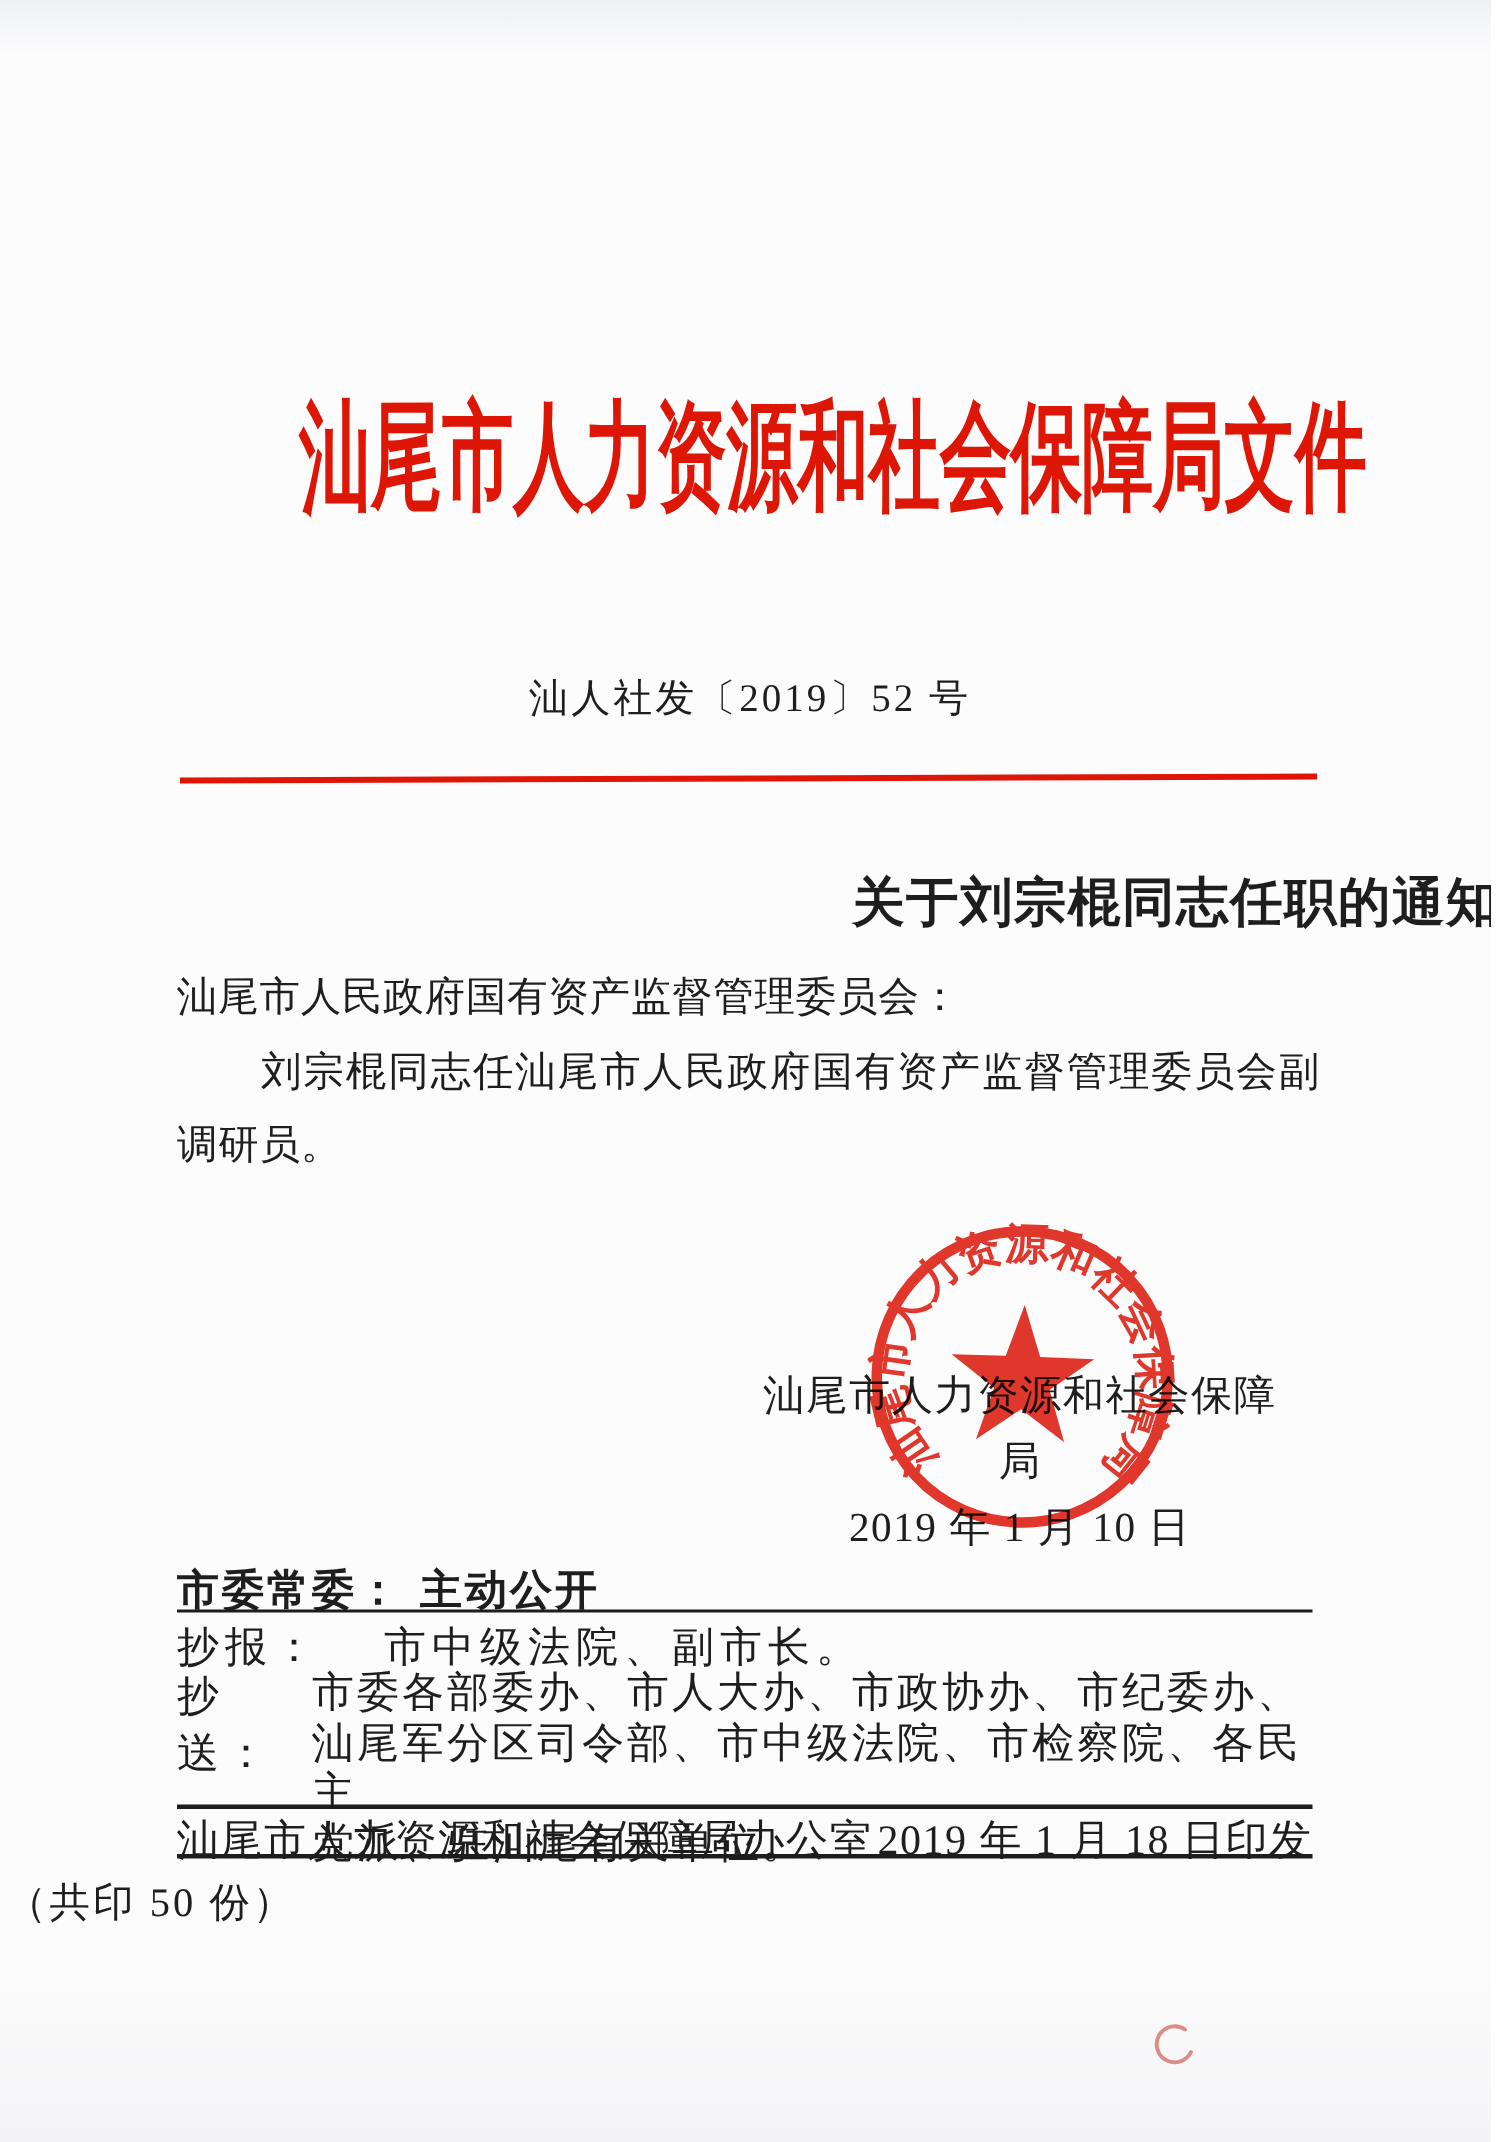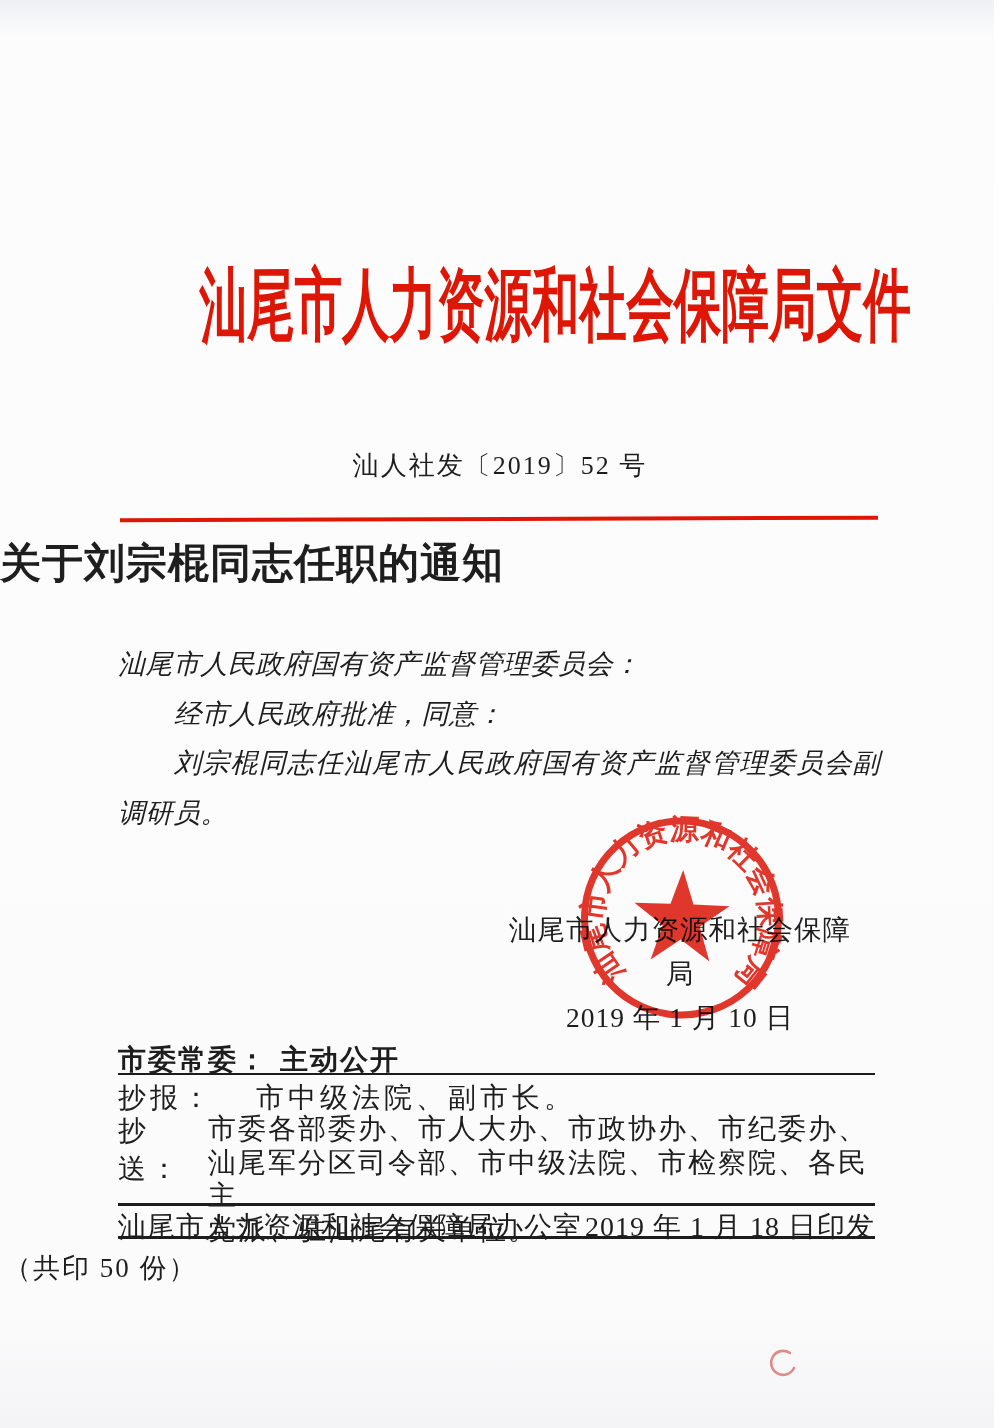--- a/index.html
+++ b/index.html
@@ -39,32 +39,32 @@
   }
   .red-rule {
     top: 517px; left: 120px;
     width: 758px; height: 4px;
     background: #dd1606;
     transform: rotate(-0.2deg);
   }
 
   
   .notice-title {
-    top: 536px; left: 0; width: 1000px;
-    text-align: left;
-    font-size: 41px;
+    top: 578px; left: 0; width: 1000px;
+    text-align: right;
+    font-size: 35px;
     font-weight: bold;
     letter-spacing: 1px;
   }
   .body-block {
     top: 640px; left: 118px; width: 762px;
     font-size: 27px;
     letter-spacing: 0.5px;
   }
-  .body-line { line-height: 49.5px; font-style: italic; }
+  .body-line { line-height: 49.5px; }
   .indent { text-indent: 56px; }
   .stretch {
     text-align: justify;
     text-align-last: justify;
   }
 
   
   .signature {
     top: 908px; left: 500px; width: 360px;
     text-align: center;
@@ -141,21 +141,20 @@
 <div class="page">
 
   <div class="abs org-title">汕尾市人力资源和社会保障局文件</div>
   <div class="abs doc-number">汕人社发〔2019〕52 号</div>
   <div class="abs red-rule"></div>
 
   <div class="abs notice-title">关于刘宗棍同志任职的通知</div>
 
   <div class="abs body-block">
     <div class="body-line">汕尾市人民政府国有资产监督管理委员会：</div>
-    <div class="body-line indent">经市人民政府批准，同意：</div>
     <div class="body-line indent stretch">刘宗棍同志任汕尾市人民政府国有资产监督管理委员会副</div>
     <div class="body-line">调研员。</div>
   </div>
 
   <div class="abs signature">
     <div>汕尾市人力资源和社会保障局</div>
     <div>2019 年 1 月 10 日</div>
   </div>
 
   <div class="abs stamp">

